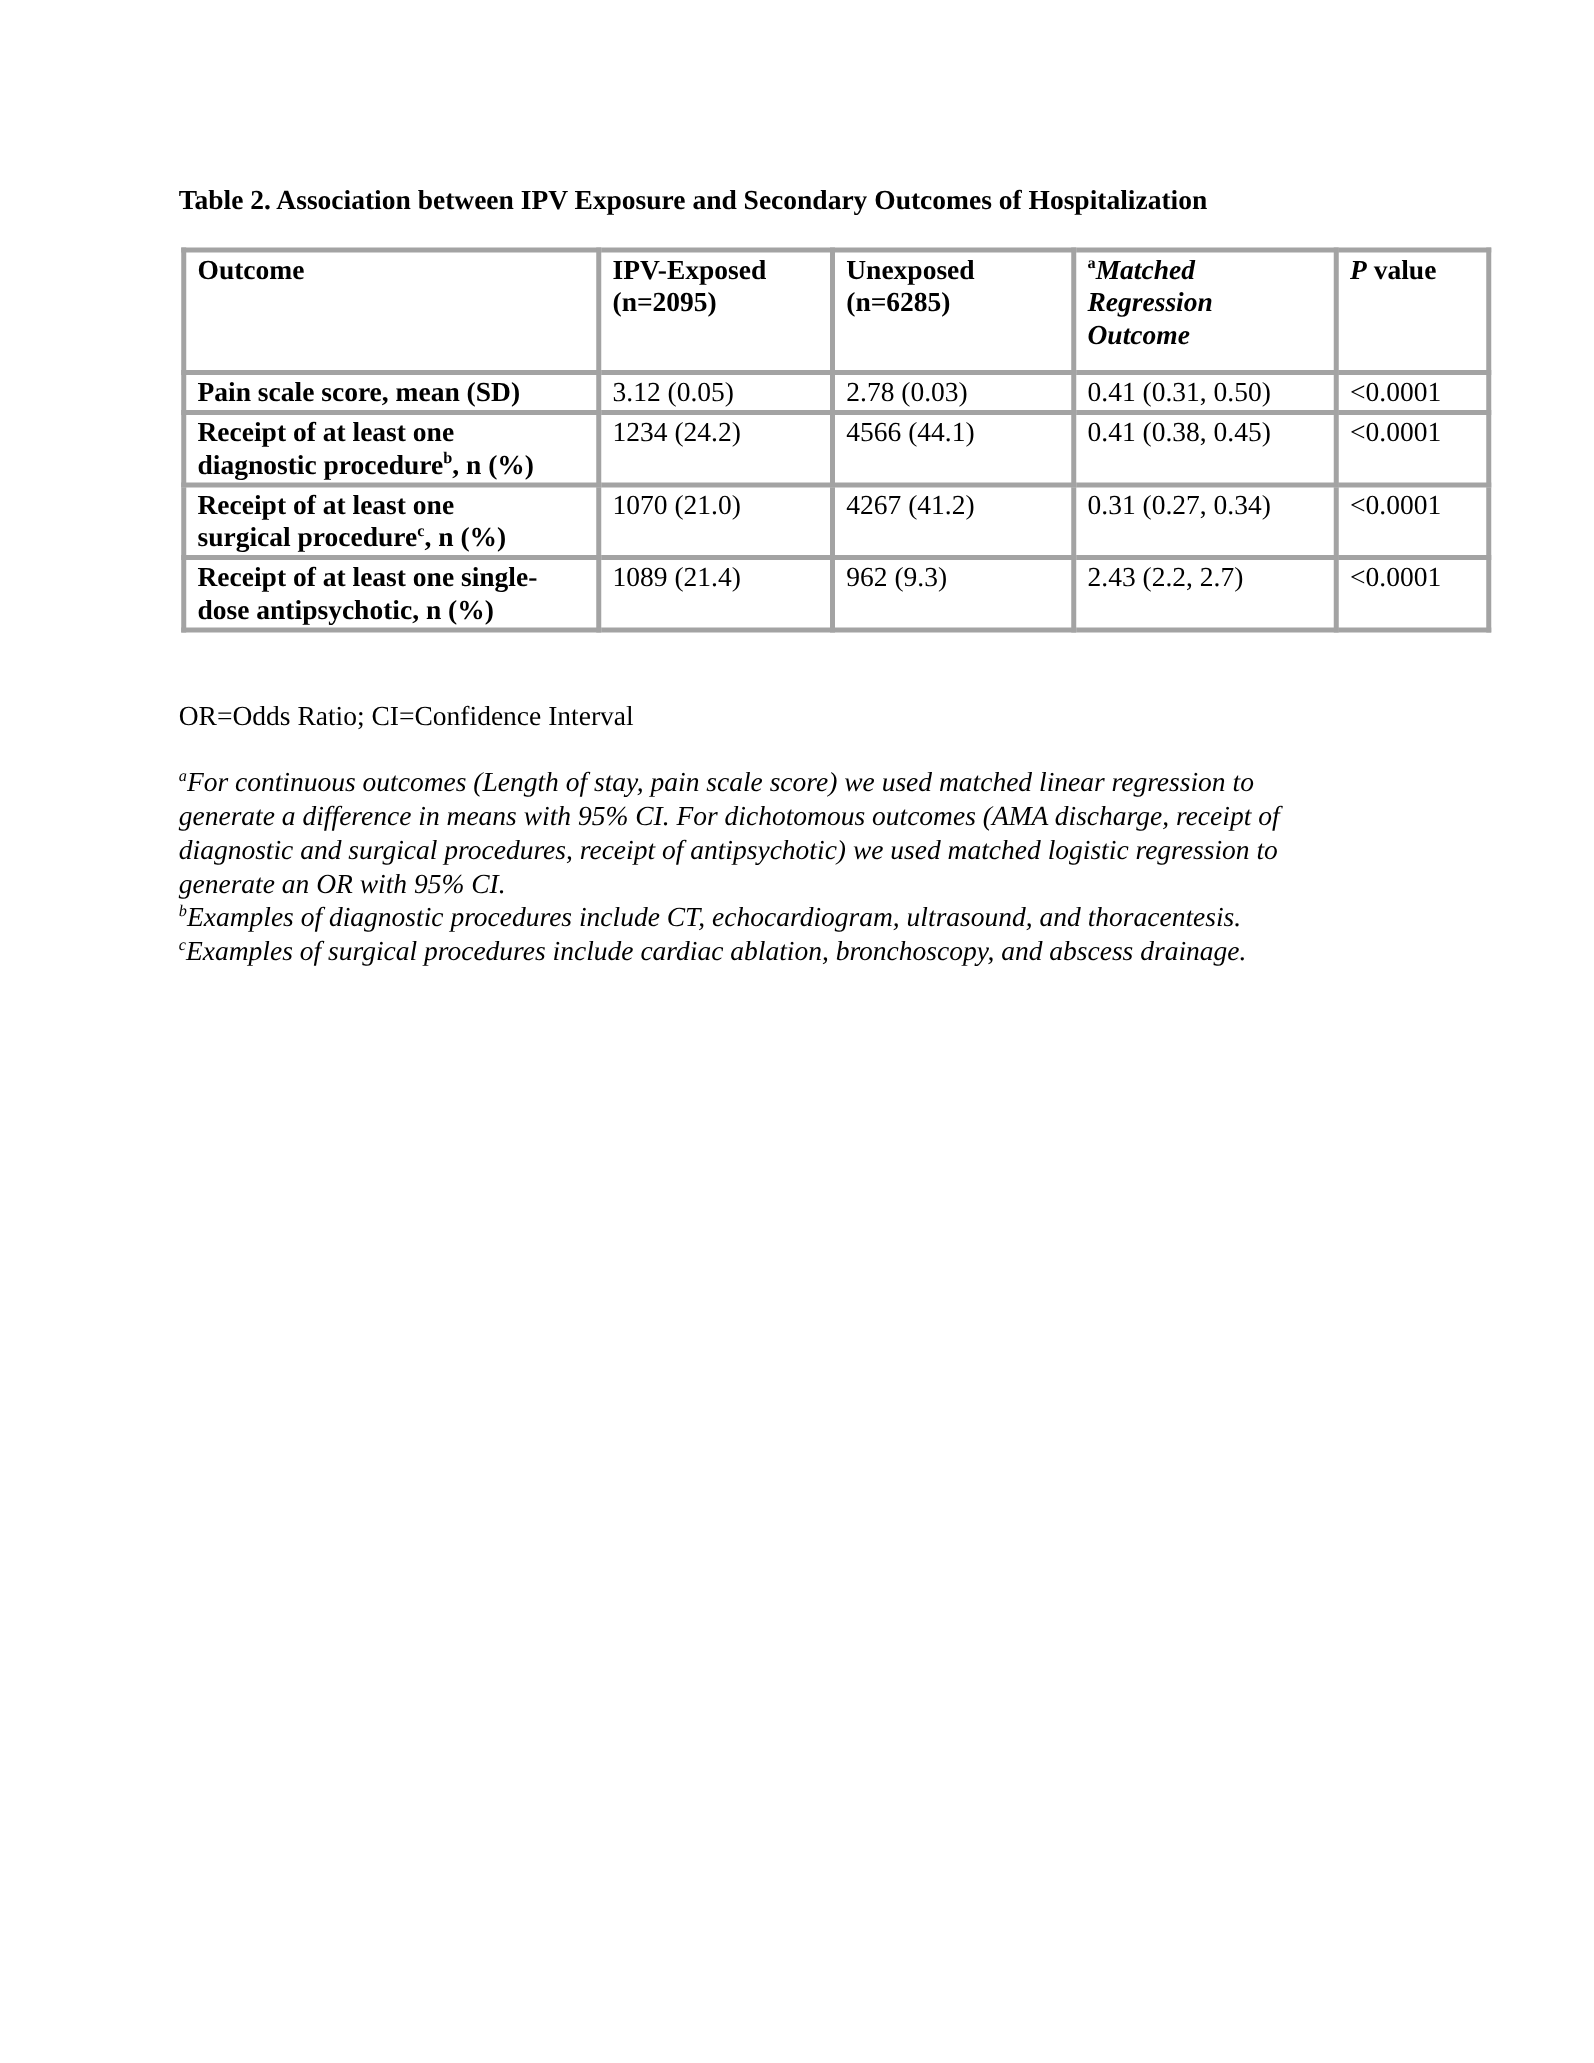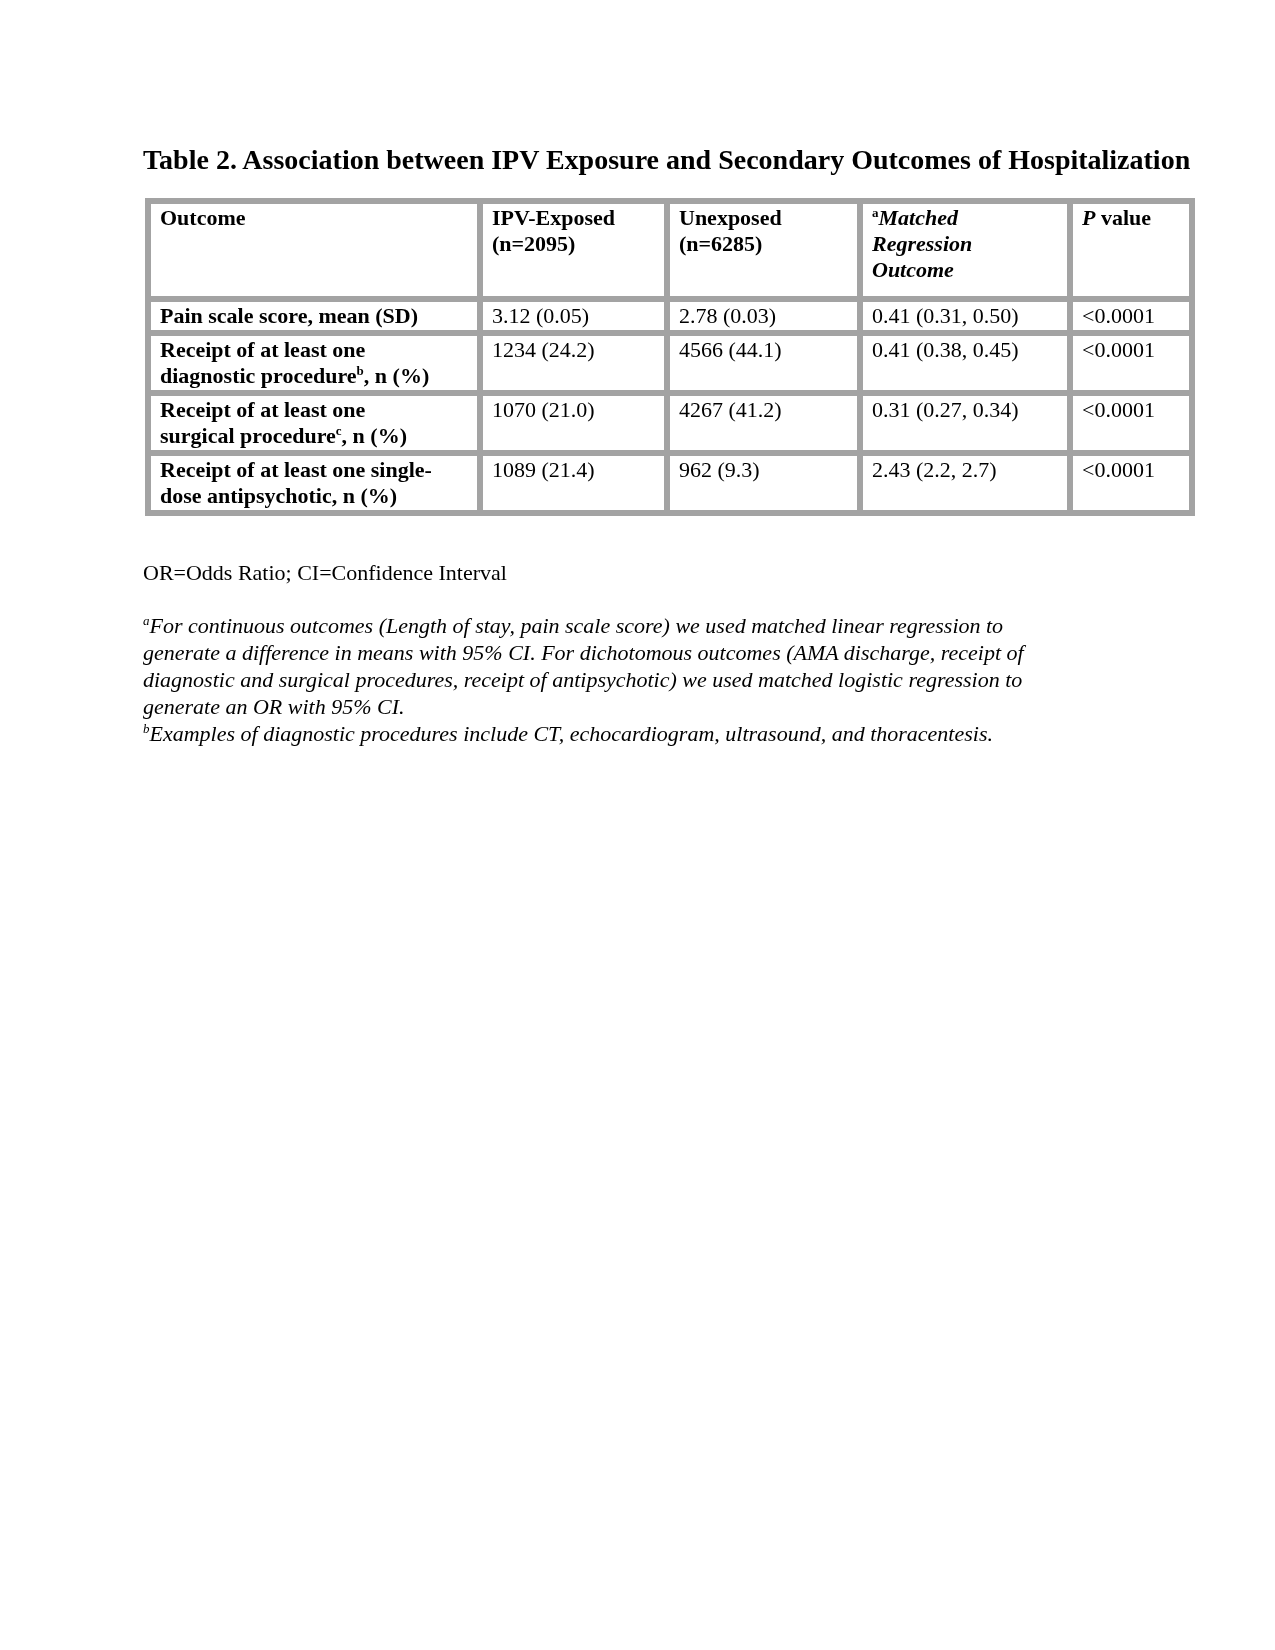--- a/index.html
+++ b/index.html
@@ -9,35 +9,35 @@
     position: relative;
     width: 1275px;
     height: 1650px;
     background: #ffffff;
     overflow: hidden;
   }
   .title {
     position: absolute;
     left: 143px;
     top: 146px;
-    font-size: 28px;
+    font-size: 22px;
     font-weight: 700;
     line-height: 27px;
     white-space: nowrap;
   }
   table.tbl {
     position: absolute;
     left: 145px;
     top: 198px;
     border-collapse: collapse;
     table-layout: fixed;
     font-size: 22px;
   }
   .tbl th, .tbl td {
-    border: 6px solid #a3a3a3;
+    border: 4px solid #a3a3a3;
     vertical-align: top;
     text-align: left;
     padding: 1px 8px 1px 9px;
     line-height: 26px;
   }
   .tbl thead th { font-weight: 700; height: 98px; }
   .tbl td { font-weight: 400; }
   .tbl td.outcome { font-weight: 700; }
   .pre { white-space: pre-line; }
   .ital { font-style: italic; }
@@ -120,15 +120,16 @@
     </tbody>
   </table>
 
   <div class="notes">
     <div class="abbrev">OR=Odds Ratio; CI=Confidence Interval</div>
     <div class="fn"><sup>a</sup><span class="pre">For continuous outcomes (Length of stay, pain scale score) we used matched linear regression to
 generate a difference in means with 95% CI. For dichotomous outcomes (AMA discharge, receipt of
 diagnostic and surgical procedures, receipt of antipsychotic) we used matched logistic regression to
 generate an OR with 95% CI.</span></div>
     <div class="fn"><sup>b</sup><span class="pre">Examples of diagnostic procedures include CT, echocardiogram, ultrasound, and thoracentesis.</span></div>
+    <div class="fn"><sup>c</sup><span class="pre">Examples of surgical procedures include cardiac ablation, bronchoscopy, and abscess drainage.</span></div>
   </div>
 
 </div>
 
 </body></html>

